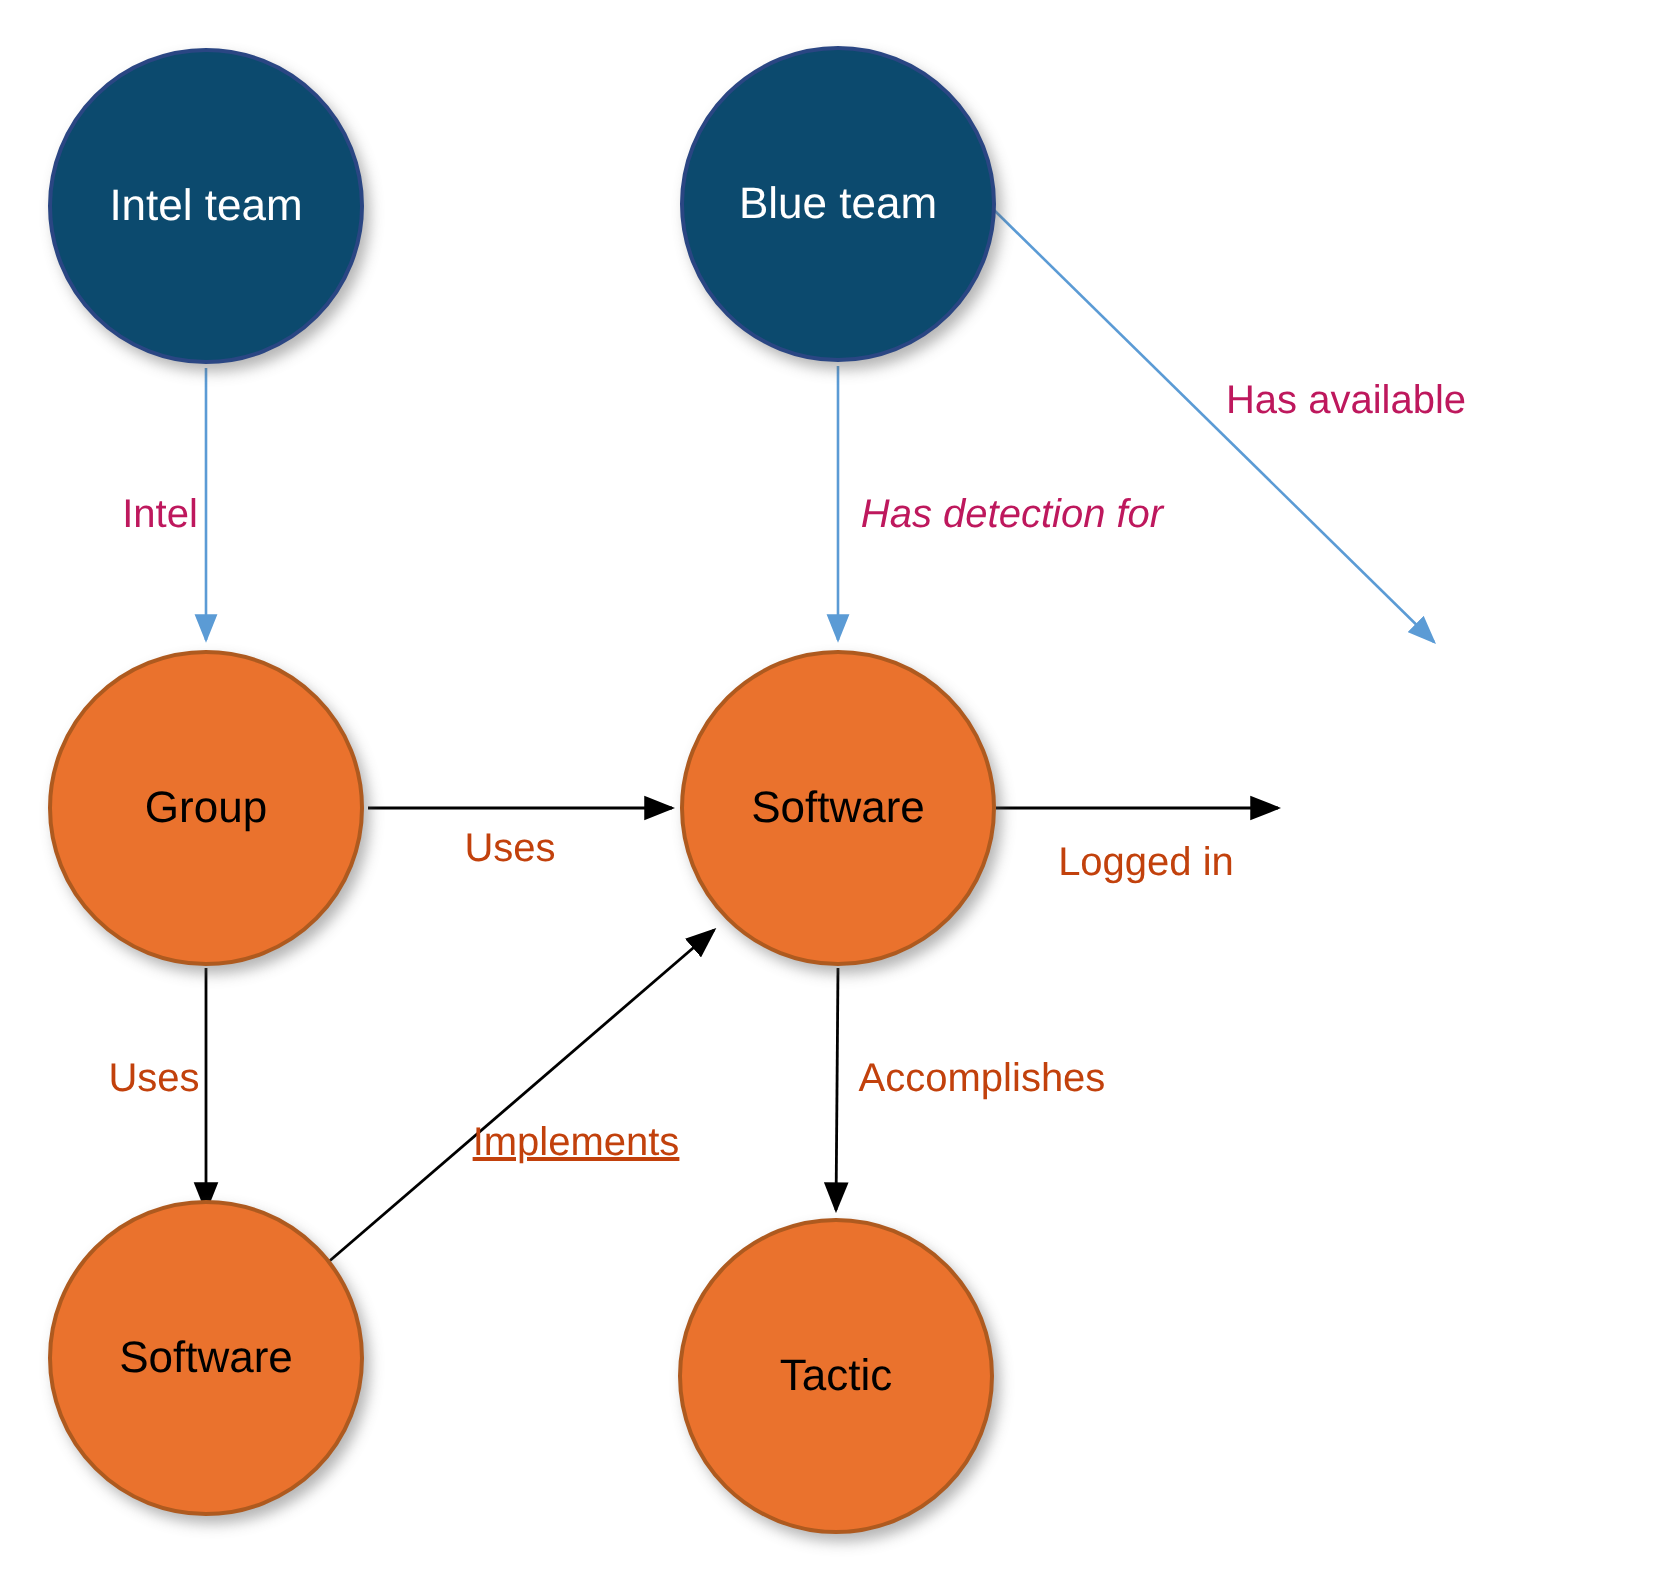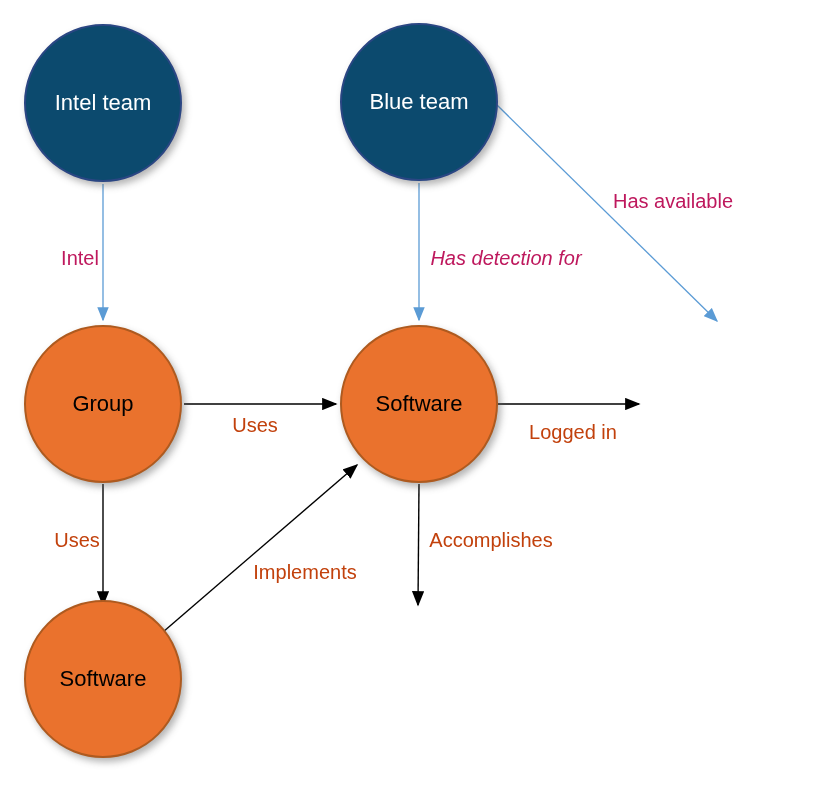--- a/index.html
+++ b/index.html
@@ -104,30 +104,33 @@
 
   <div class="node entity" style="left:340px; top:325px;">
     <span class="node-label">Software</span>
   </div>
 
 
   <div class="node entity" style="left:24px; top:600px;text-align:center;">
     <span class="node-label">Software</span>
   </div>
 
+  <div class="node entity" style="left:339px; top:609px;">
+    <span class="node-label">Tactic</span>
+  </div>
 
   <span class="edge-label blue" style="left:80px; top:258px;">Intel</span>
 
   <span class="edge-label blue" style="left:506px; top:258px;font-style:italic;">Has detection for</span>
 
   <span class="edge-label blue" style="left:673px; top:201px;">Has available</span>
 
   <span class="edge-label black" style="left:255px; top:425px;">Uses</span>
 
   <span class="edge-label black" style="left:77px; top:540px;">Uses</span>
 
-  <span class="edge-label black" style="left:305px; top:572px;">Implements</span>
+  <span class="edge-label black" style="left:288px; top:572px;text-decoration:underline;">Implements</span>
 
   <span class="edge-label black" style="left:573px; top:432px;">Logged in</span>
 
   <span class="edge-label black" style="left:491px; top:540px;">Accomplishes</span>
 
 </div>
 
 </body></html>

